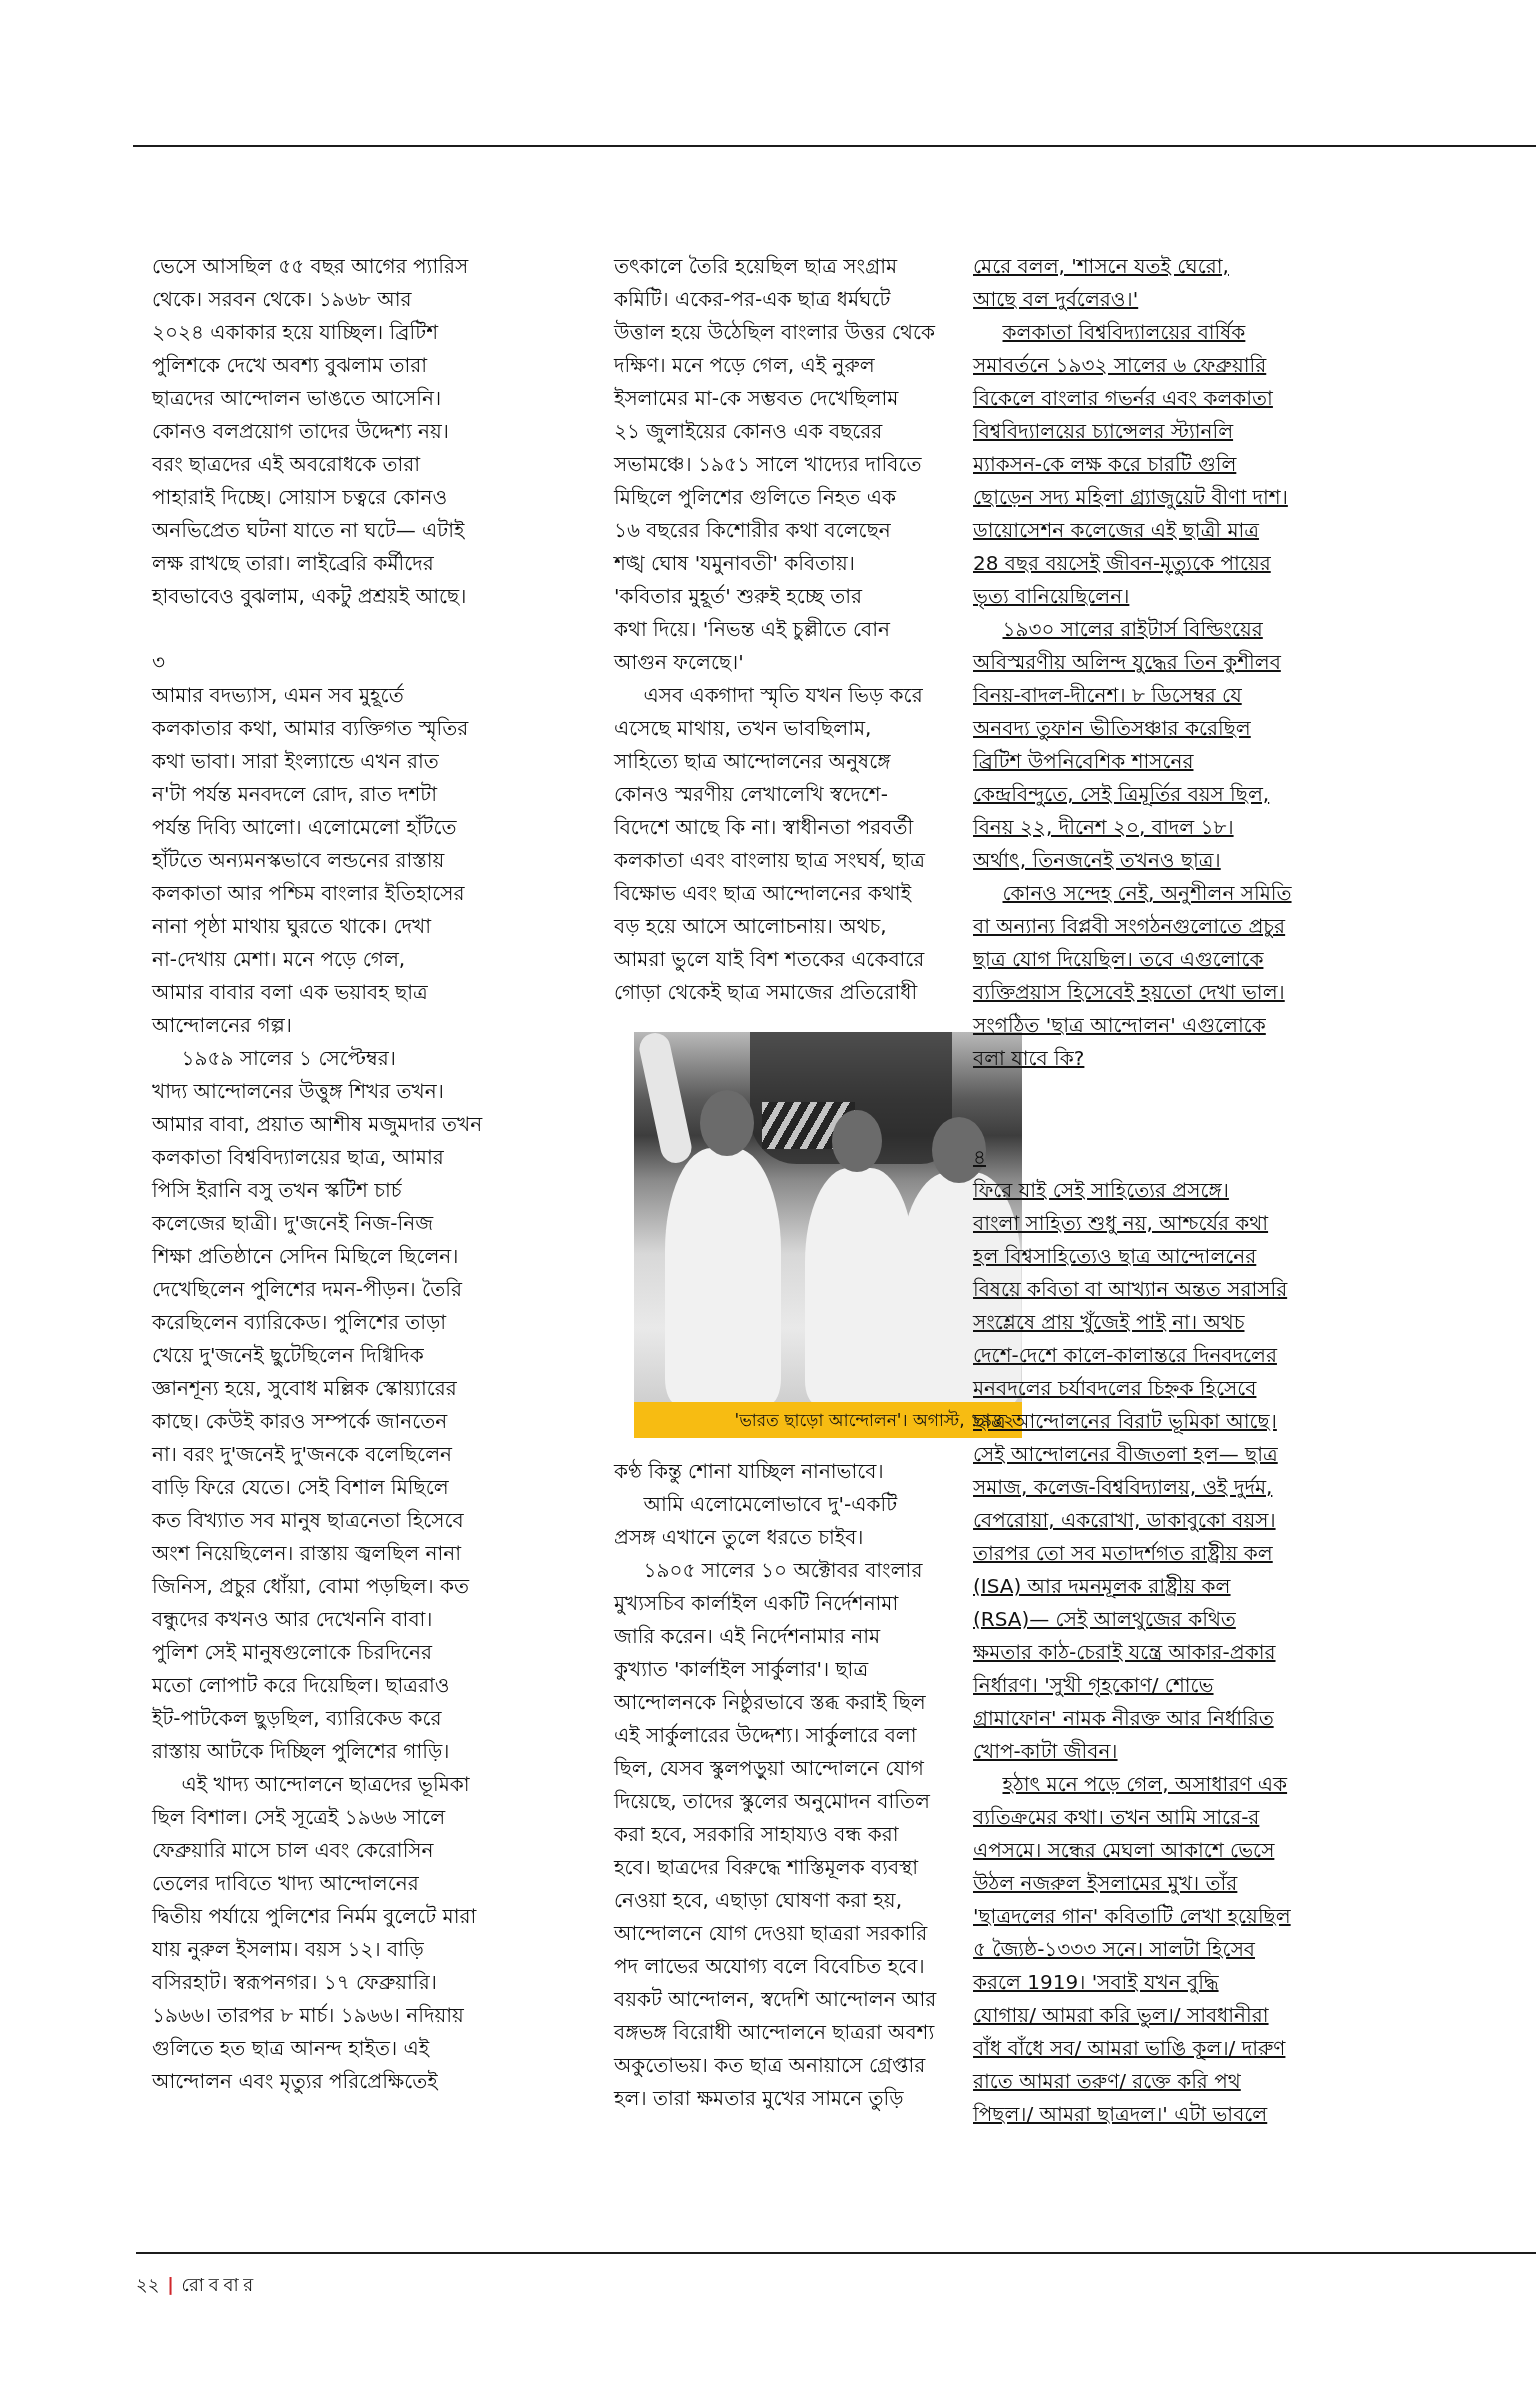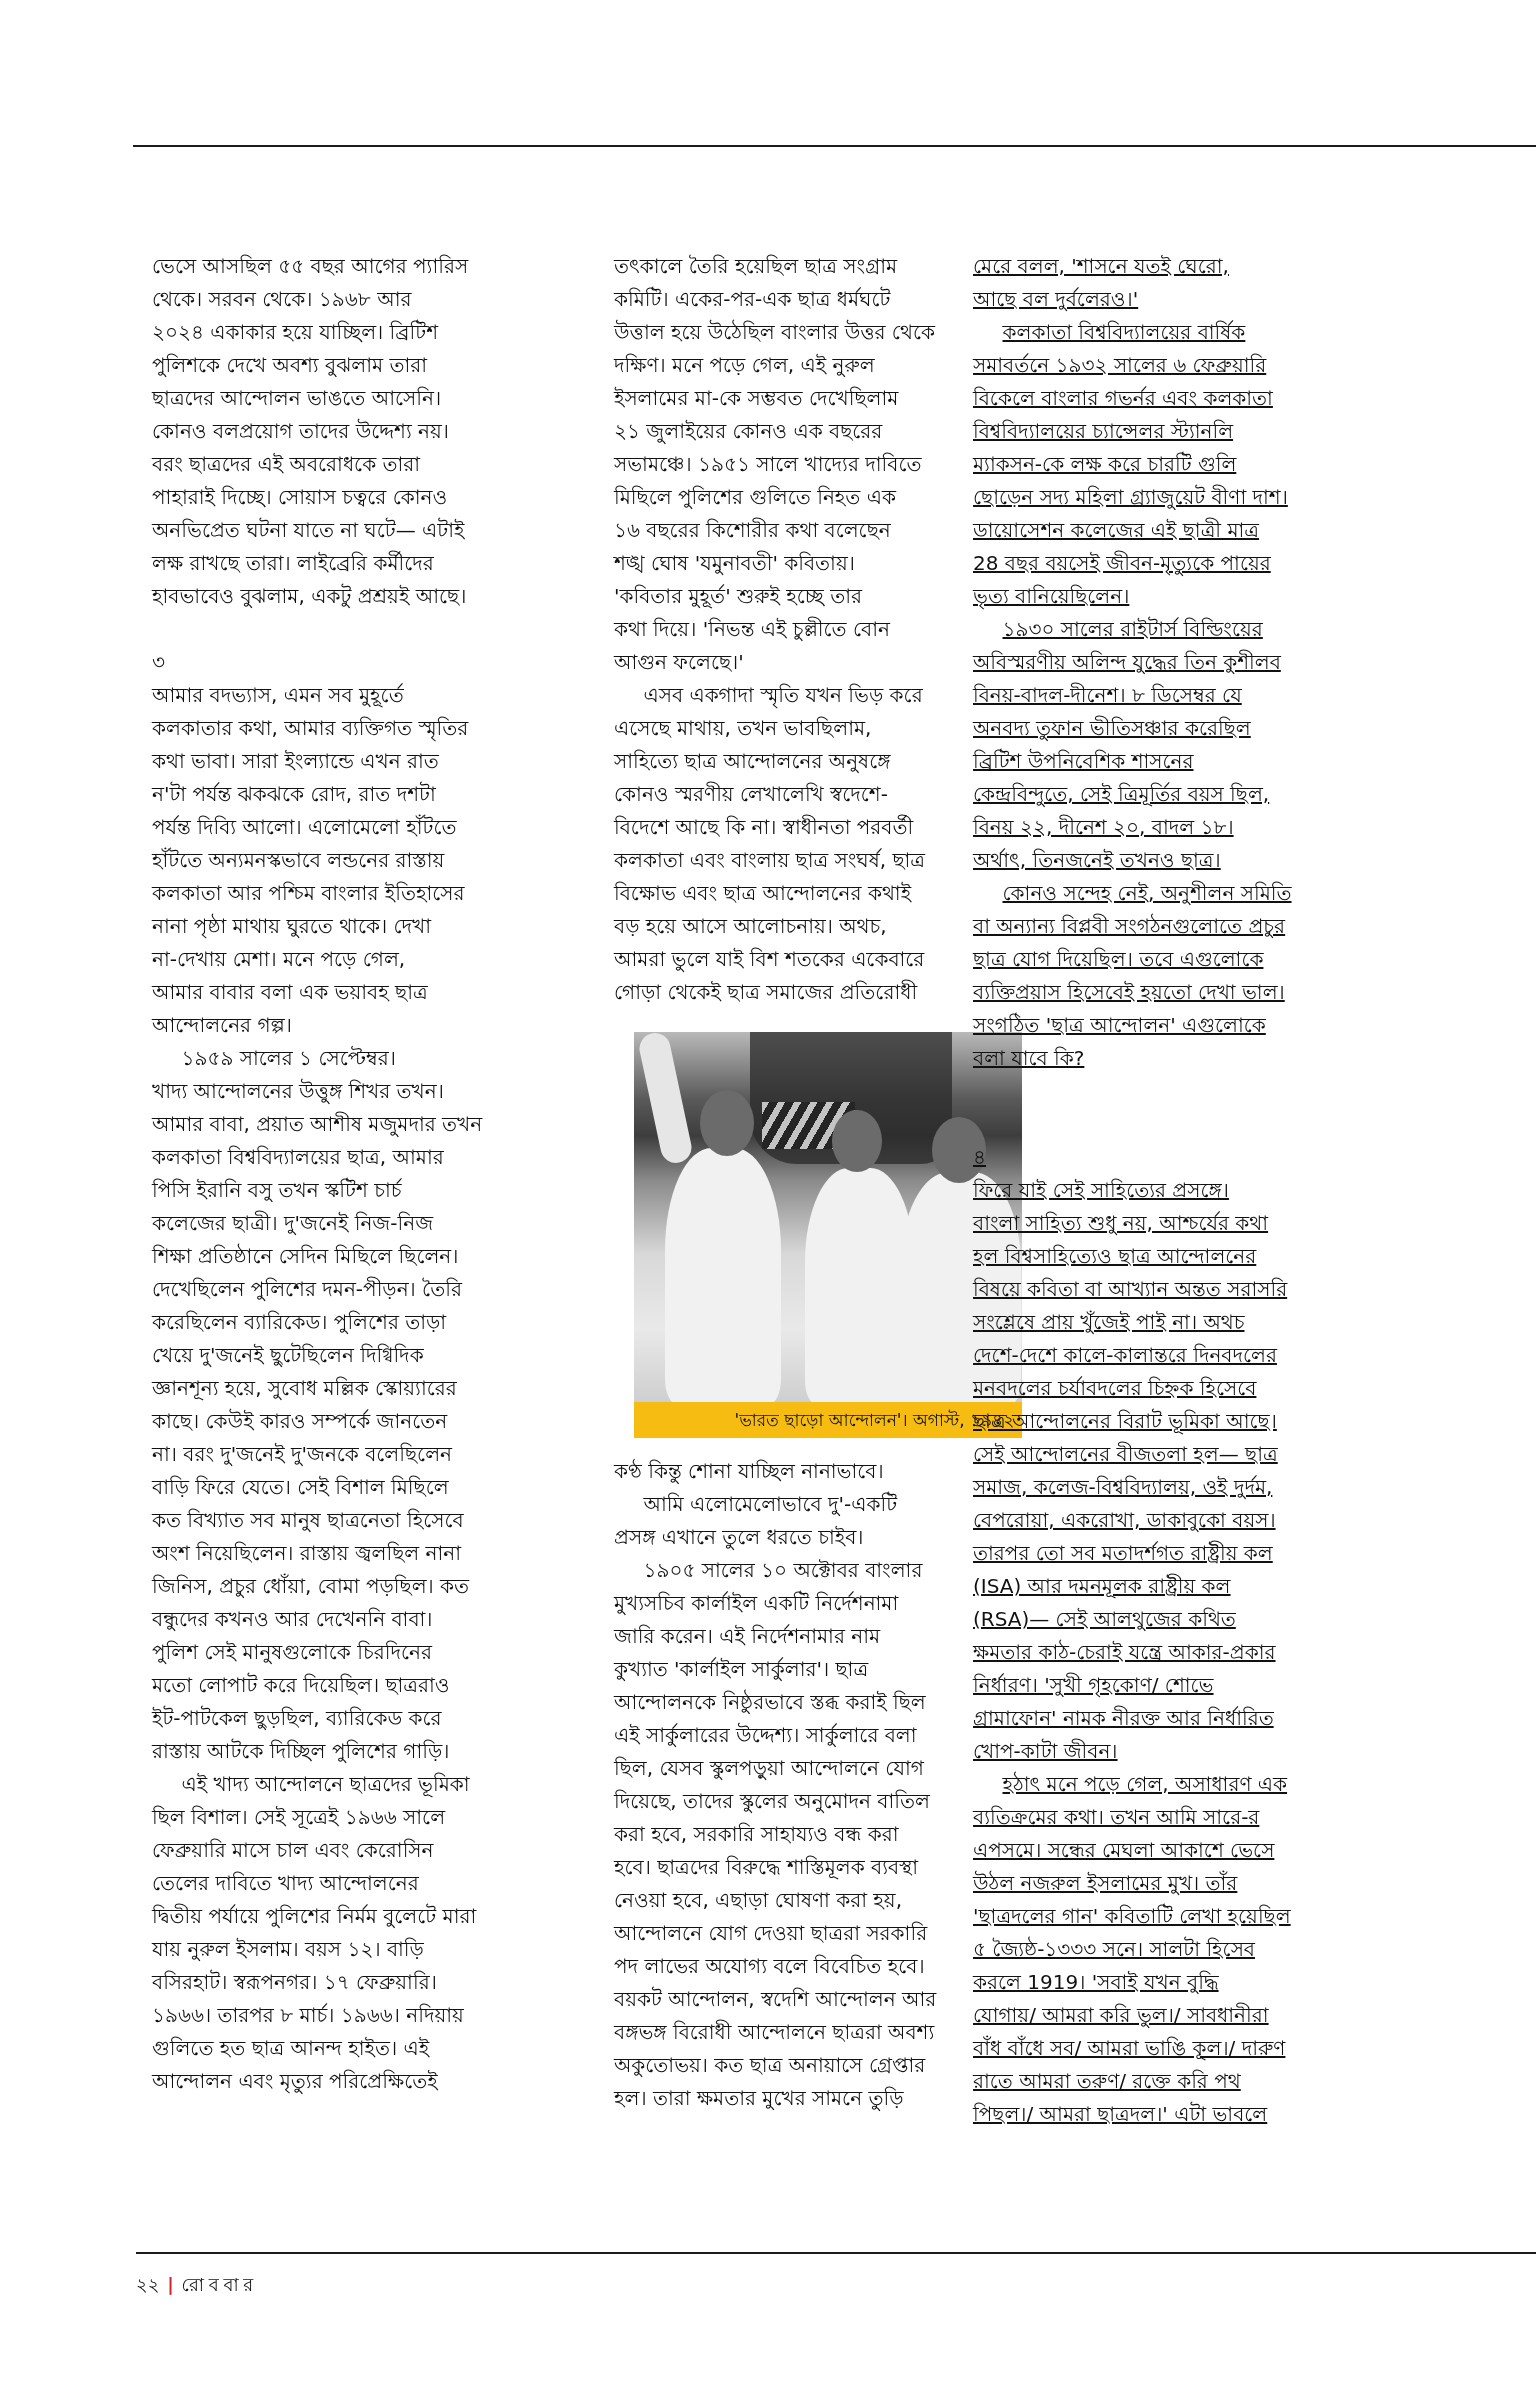--- a/index.html
+++ b/index.html
@@ -55,21 +55,21 @@
       <span class="ln">অনভিপ্রেত ঘটনা যাতে না ঘটে— এটাই</span>
       <span class="ln">লক্ষ রাখছে তারা। লাইব্রেরি কর্মীদের</span>
       <span class="ln">হাবভাবেও বুঝলাম, একটু প্রশ্রয়ই আছে।</span>
     </div>
   <span class="ln gap"></span>
   <span class="sec">৩</span>
   <div>
       <span class="ln">আমার বদভ্যাস, এমন সব মুহূর্তে</span>
       <span class="ln">কলকাতার কথা, আমার ব্যক্তিগত স্মৃতির</span>
       <span class="ln">কথা ভাবা। সারা ইংল্যান্ডে এখন রাত</span>
-      <span class="ln">ন'টা পর্যন্ত ঝকঝকে রোদ, রাত দশটা</span>
+      <span class="ln">ন'টা পর্যন্ত মনবদলে রোদ, রাত দশটা</span>
       <span class="ln">পর্যন্ত দিব্যি আলো। এলোমেলো হাঁটতে</span>
       <span class="ln">হাঁটতে অন্যমনস্কভাবে লন্ডনের রাস্তায়</span>
       <span class="ln">কলকাতা আর পশ্চিম বাংলার ইতিহাসের</span>
       <span class="ln">নানা পৃষ্ঠা মাথায় ঘুরতে থাকে। দেখা</span>
       <span class="ln">না-দেখায় মেশা। মনে পড়ে গেল,</span>
       <span class="ln">আমার বাবার বলা এক ভয়াবহ ছাত্র</span>
       <span class="ln">আন্দোলনের গল্প।</span>
       <span class="ln ind">১৯৫৯ সালের ১ সেপ্টেম্বর।</span>
       <span class="ln">খাদ্য আন্দোলনের উত্তুঙ্গ শিখর তখন।</span>
       <span class="ln">আমার বাবা, প্রয়াত আশীষ মজুমদার তখন</span>

